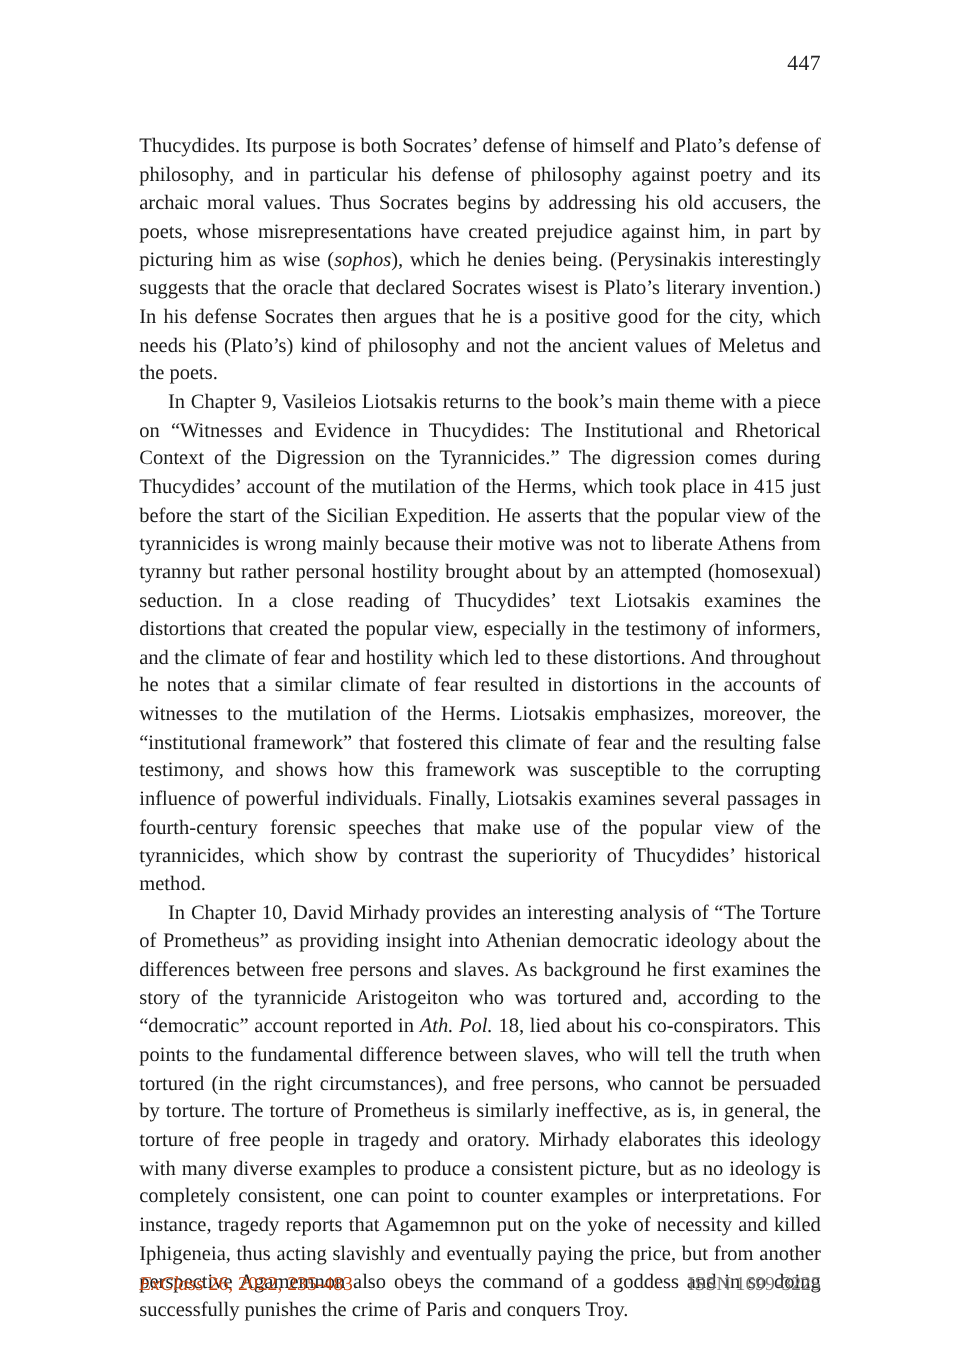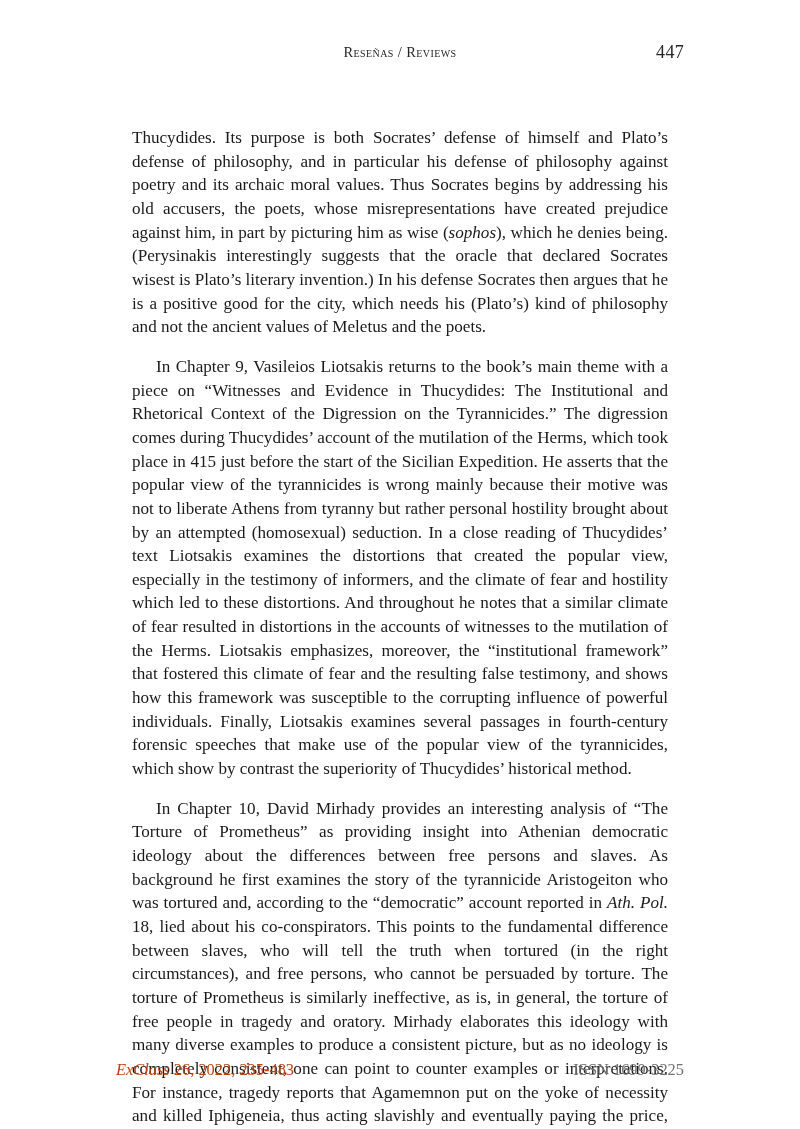--- a/index.html
+++ b/index.html
@@ -53,21 +53,21 @@
   }
 
   
   .body-text {
     position: absolute;
     left: 116px;
     top: 110px;
     width: 568px;
   }
   .body-text p {
-    margin: 16px;
+    margin: 0;
     font-size: 17.1px;
     line-height: 23.65px;
     text-align: justify;
     text-justify: inter-word;
     hyphens: none;
     color: #1a1a1a;
   }
   .body-text p.indent {
     text-indent: 24px;
   }
@@ -106,21 +106,20 @@
     white-space: nowrap;
     font-family: Liberation Serif, serif;
   }
 </style>
 </head>
 <body>
 
 <div class="page">
 
   <div class="running-head">
-    <div class="running-head-title">Reseñas / Reviews</div>
     <div class="running-head-folio">447</div>
   </div>
 
   <div class="body-text">
       <p><span>Thucydides. Its purpose is both Socrates’ defense of himself and Plato’s defense of philosophy, and in particular his defense of philosophy against poetry and its archaic moral values. Thus Socrates begins by addressing his old accusers, the poets, whose misrepresentations have created prejudice against him, in part by picturing him as wise (</span><span class="it">sophos</span><span>), which he denies being. (Perysinakis interestingly suggests that the oracle that declared Socrates wisest is Plato’s literary invention.) In his defense Socrates then argues that he is a positive good for the city, which needs his (Plato’s) kind of philosophy and not the ancient values of Meletus and the poets.</span></p>
       <p class="indent"><span>In Chapter 9, Vasileios Liotsakis returns to the book’s main theme with a piece on “Witnesses and Evidence in Thucydides: The Institutional and Rhetorical Context of the Digression on the Tyrannicides.” The digression comes during Thucydides’ account of the mutilation of the Herms, which took place in 415 just before the start of the Sicilian Expedition. He asserts that the popular view of the tyrannicides is wrong mainly because their motive was not to liberate Athens from tyranny but rather personal hostility brought about by an attempted (homosexual) seduction. In a close reading of Thucydides’ text Liotsakis examines the distortions that created the popular view, especially in the testimony of informers, and the climate of fear and hostility which led to these distortions. And throughout he notes that a similar climate of fear resulted in distortions in the accounts of witnesses to the mutilation of the Herms. Liotsakis emphasizes, moreover, the “institutional framework” that fostered this climate of fear and the resulting false testimony, and shows how this framework was susceptible to the corrupting influence of powerful individuals. Finally, Liotsakis examines several passages in fourth-century forensic speeches that make use of the popular view of the tyrannicides, which show by contrast the superiority of Thucydides’ historical method.</span></p>
       <p class="indent"><span>In Chapter 10, David Mirhady provides an interesting analysis of “The Torture of Prometheus” as providing insight into Athenian democratic ideology about the differences between free persons and slaves. As background he first examines the story of the tyrannicide Aristogeiton who was tortured and, according to the “democratic” account reported in </span><span class="it">Ath. Pol.</span><span> 18, lied about his co-conspirators. This points to the fundamental difference between slaves, who will tell the truth when tortured (in the right circumstances), and free persons, who cannot be persuaded by torture. The torture of Prometheus is similarly ineffective, as is, in general, the torture of free people in tragedy and oratory. Mirhady elaborates this ideology with many diverse examples to produce a consistent picture, but as no ideology is completely consistent, one can point to counter examples or interpretations. For instance, tragedy reports that Agamemnon put on the yoke of necessity and killed Iphigeneia, thus acting slavishly and eventually paying the price, but from another perspective Agamemnon also obeys the command of a goddess and in so doing successfully punishes the crime of Paris and conquers Troy.</span></p>
     </div>
 
   <div class="footer">

